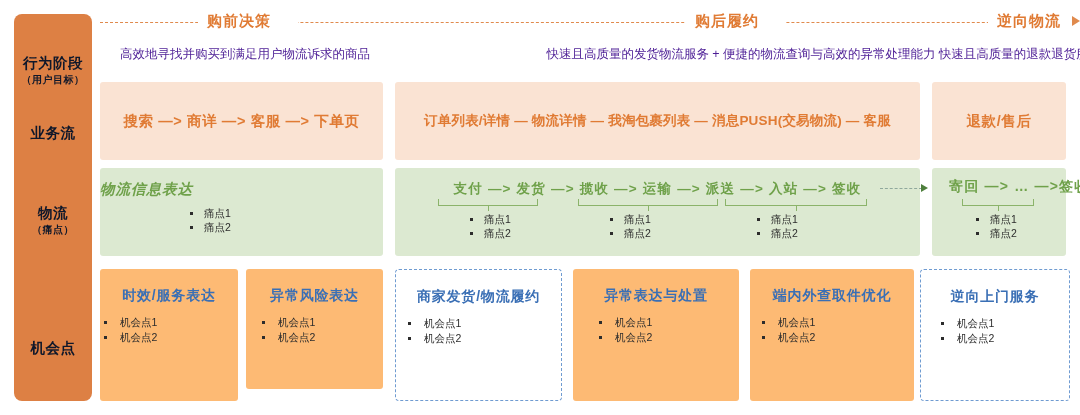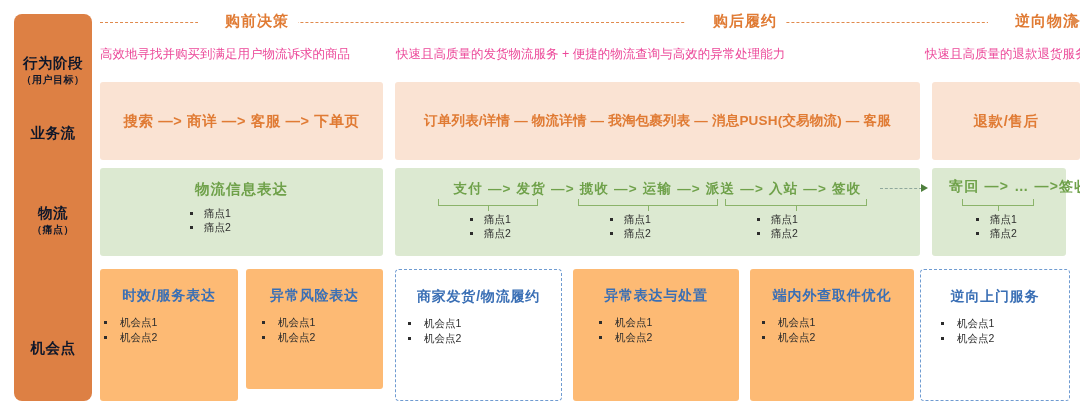--- a/index.html
+++ b/index.html
@@ -29,26 +29,26 @@
 
   
   .phase-band { position: absolute; left: 100px; top: 0; width: 980px; height: 75px; }
   .phase-rule {
     position: absolute; top: 22px; height: 0;
     border-top: 1.5px dashed #E08A4D;
   }
   .phase-name {
     position: absolute; top: 12px;
     color: #E07B34; font-size: 15px; font-weight: bold;
-    letter-spacing: 1px; text-align: right;
+    letter-spacing: 1px; text-align: left;
     background: #fff; padding: 0 9px;
   }
   .phase-goal {
     position: absolute; top: 46px;
-    color: #ec4899; font-size: 12.5px; 
+    color: #4c1d95; font-size: 12.5px; text-align: center;
     white-space: nowrap;
   }
   .arrow-head {
     position: absolute; top: 16px; right: 0;
     width: 0; height: 0;
     border-left: 8px solid #E08A4D;
     border-top: 5px solid transparent;
     border-bottom: 5px solid transparent;
   }
 
@@ -65,23 +65,24 @@
     transform: translateY(-50%);
     text-align: center;
     color: #E07B34; font-size: 14.5px; font-weight: bold;
     letter-spacing: .6px; white-space: nowrap;
   }
   .flow-text.sm { font-size: 13.5px; letter-spacing: .2px; }
 
   
   .lg-title {
     position: absolute; left: 0; right: 0;
-    text-align: center; color: #6FA14A;
+    text-align: left; color: #6FA14A;
     font-size: 14.5px; font-weight: bold; letter-spacing: 1px;
     white-space: nowrap;
+    font-style: italic;
   }
   .lg-steps {
     position: absolute; left: 0; right: 0; top: 12px;
     text-align: center; color: #6FA14A;
     font-size: 13.5px; font-weight: bold; letter-spacing: 1.2px;
     white-space: nowrap;
   }
   .brace {
     position: absolute; height: 7px;
     border: 1.3px solid #8BB36A; border-top: none;
@@ -169,21 +170,21 @@
     <div class="phase-goal" style="left:825px; width:190px;">快速且高质量的退款退货服务</div>
     <div class="arrow-head"></div>
   </div>
 
   <div class="box box-orange" style="left:100px; top:82px; width:283px; height:78px;">
     <div class="flow-text">搜索 —&gt; 商详 —&gt; 客服 —&gt; 下单页</div>
   </div>
   <div class="box box-orange" style="left:395px; top:82px; width:525px; height:78px;">
     <div class="flow-text sm">订单列表/详情 — 物流详情 — 我淘包裹列表 — 消息PUSH(交易物流) — 客服</div>
   </div>
-  <div class="box box-orange" style="left:932px; top:82px; width:148px; height:78px;">
+  <div class="box box-orange" style="left:932px; top:82px; width:134px; height:78px;">
     <div class="flow-text">退款/售后</div>
   </div>
 
   <div class="box box-green" style="left:100px; top:168px; width:283px; height:88px;">
     <div class="lg-title" style="top:12px;">物流信息表达</div>
     <ul class="bullets" style="left:88px; top:38px;">
       <li>痛点1</li>
       <li>痛点2</li>
     </ul>
   </div>

